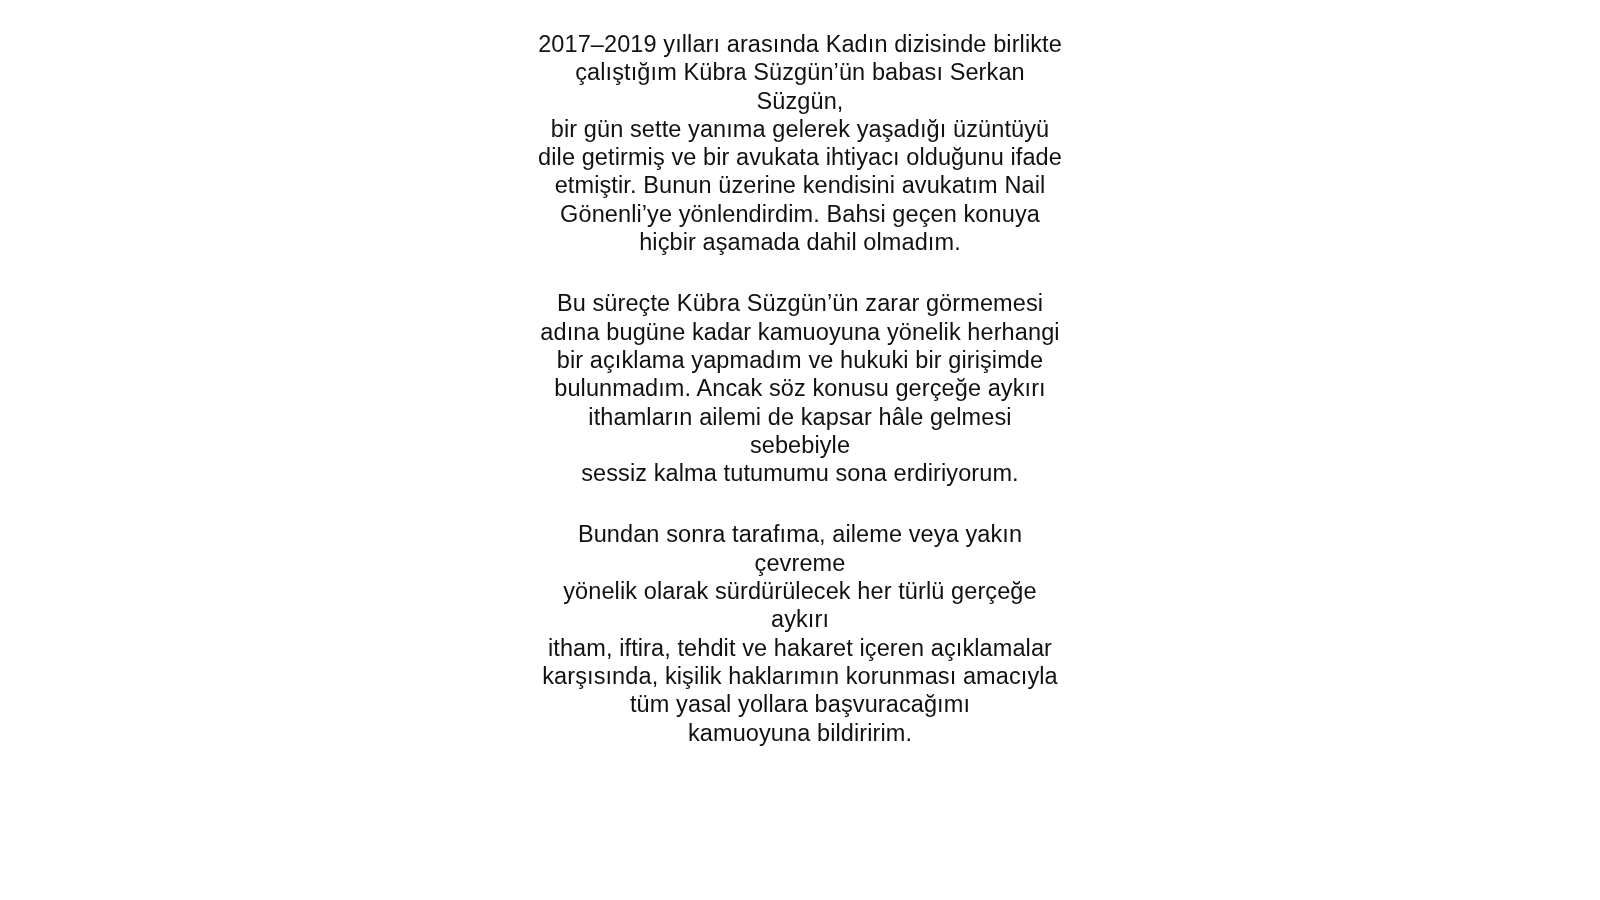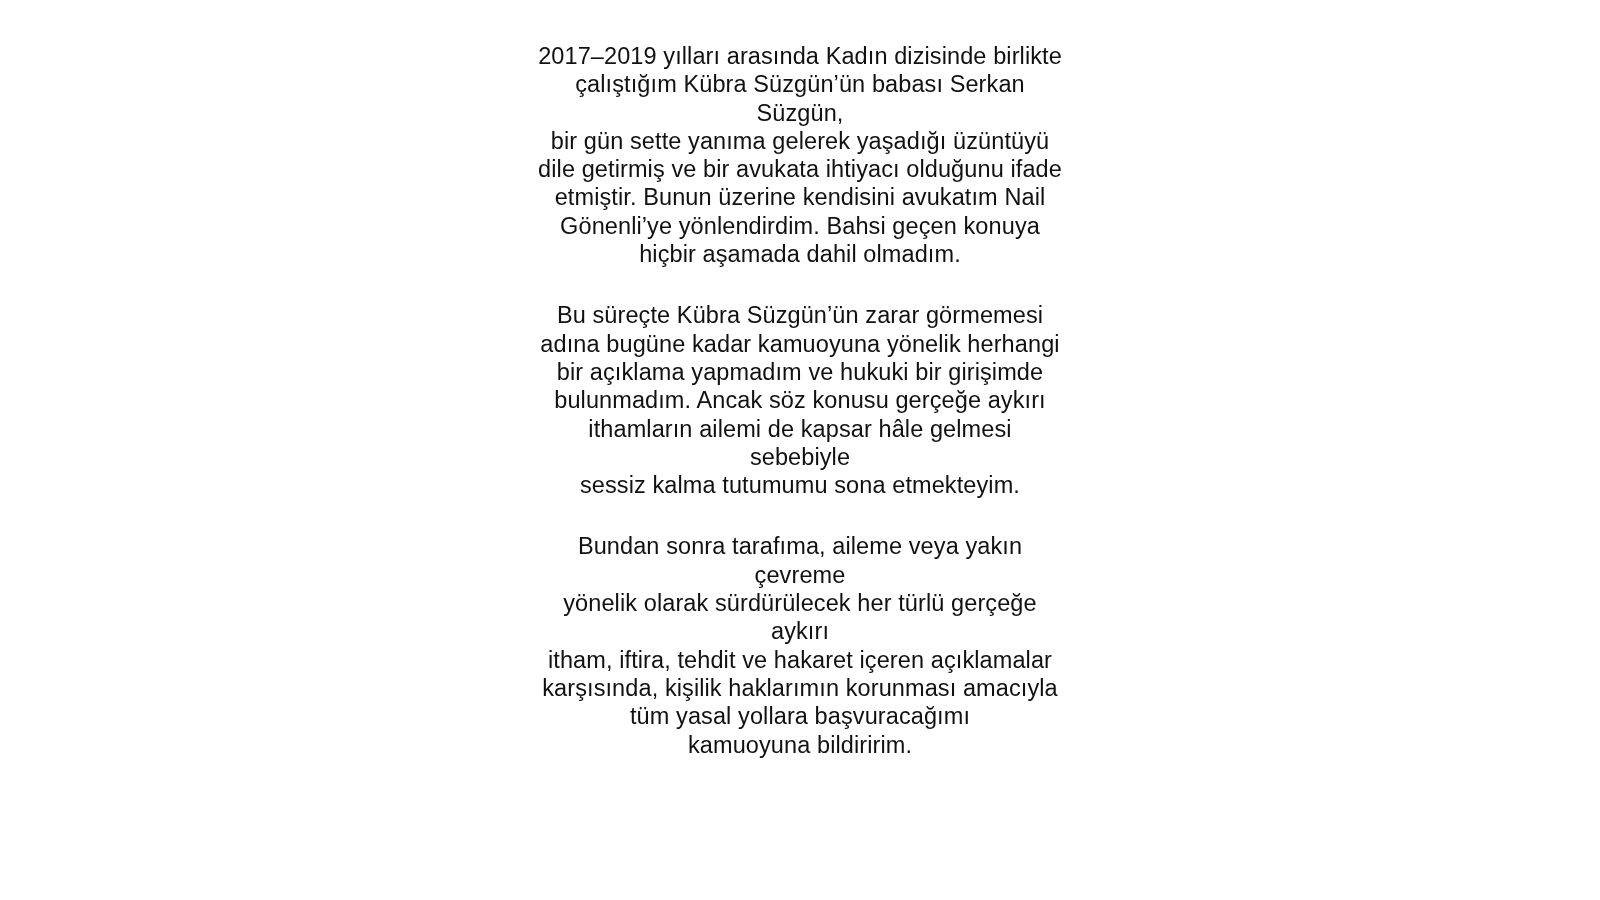--- a/index.html
+++ b/index.html
@@ -27,21 +27,21 @@
   }
   .statement-body {
     width: 528px;
     text-align: center;
   }
   .paragraph {
     font-size: 23.5px;
     line-height: 28.3px;
     letter-spacing: 0.1px;
     color: #111111;
-    margin: 16px 0 33px 0;
+    margin: 4px 0 33px 0;
     white-space: pre-line;
     font-weight: 400;
   }
   .paragraph.closing {
     margin-bottom: 0;
   }
 </style>
 </head>
 <body>
 
@@ -55,21 +55,21 @@
 etmiştir. Bunun üzerine kendisini avukatım Nail
 Gönenli’ye yönlendirdim. Bahsi geçen konuya
 hiçbir aşamada dahil olmadım.</p>
 
 
     <p class="paragraph">Bu süreçte Kübra Süzgün’ün zarar görmemesi
 adına bugüne kadar kamuoyuna yönelik herhangi
 bir açıklama yapmadım ve hukuki bir girişimde
 bulunmadım. Ancak söz konusu gerçeğe aykırı
 ithamların ailemi de kapsar hâle gelmesi sebebiyle
-sessiz kalma tutumumu sona etmekteyim.</p>
+sessiz kalma tutumumu sona erdiriyorum.</p>
 
     <p class="paragraph closing">Bundan sonra tarafıma, aileme veya yakın çevreme
 yönelik olarak sürdürülecek her türlü gerçeğe aykırı
 itham, iftira, tehdit ve hakaret içeren açıklamalar
 karşısında, kişilik haklarımın korunması amacıyla
 tüm yasal yollara başvuracağımı
 kamuoyuna bildiririm.</p>
 
   </div>
 </div>

